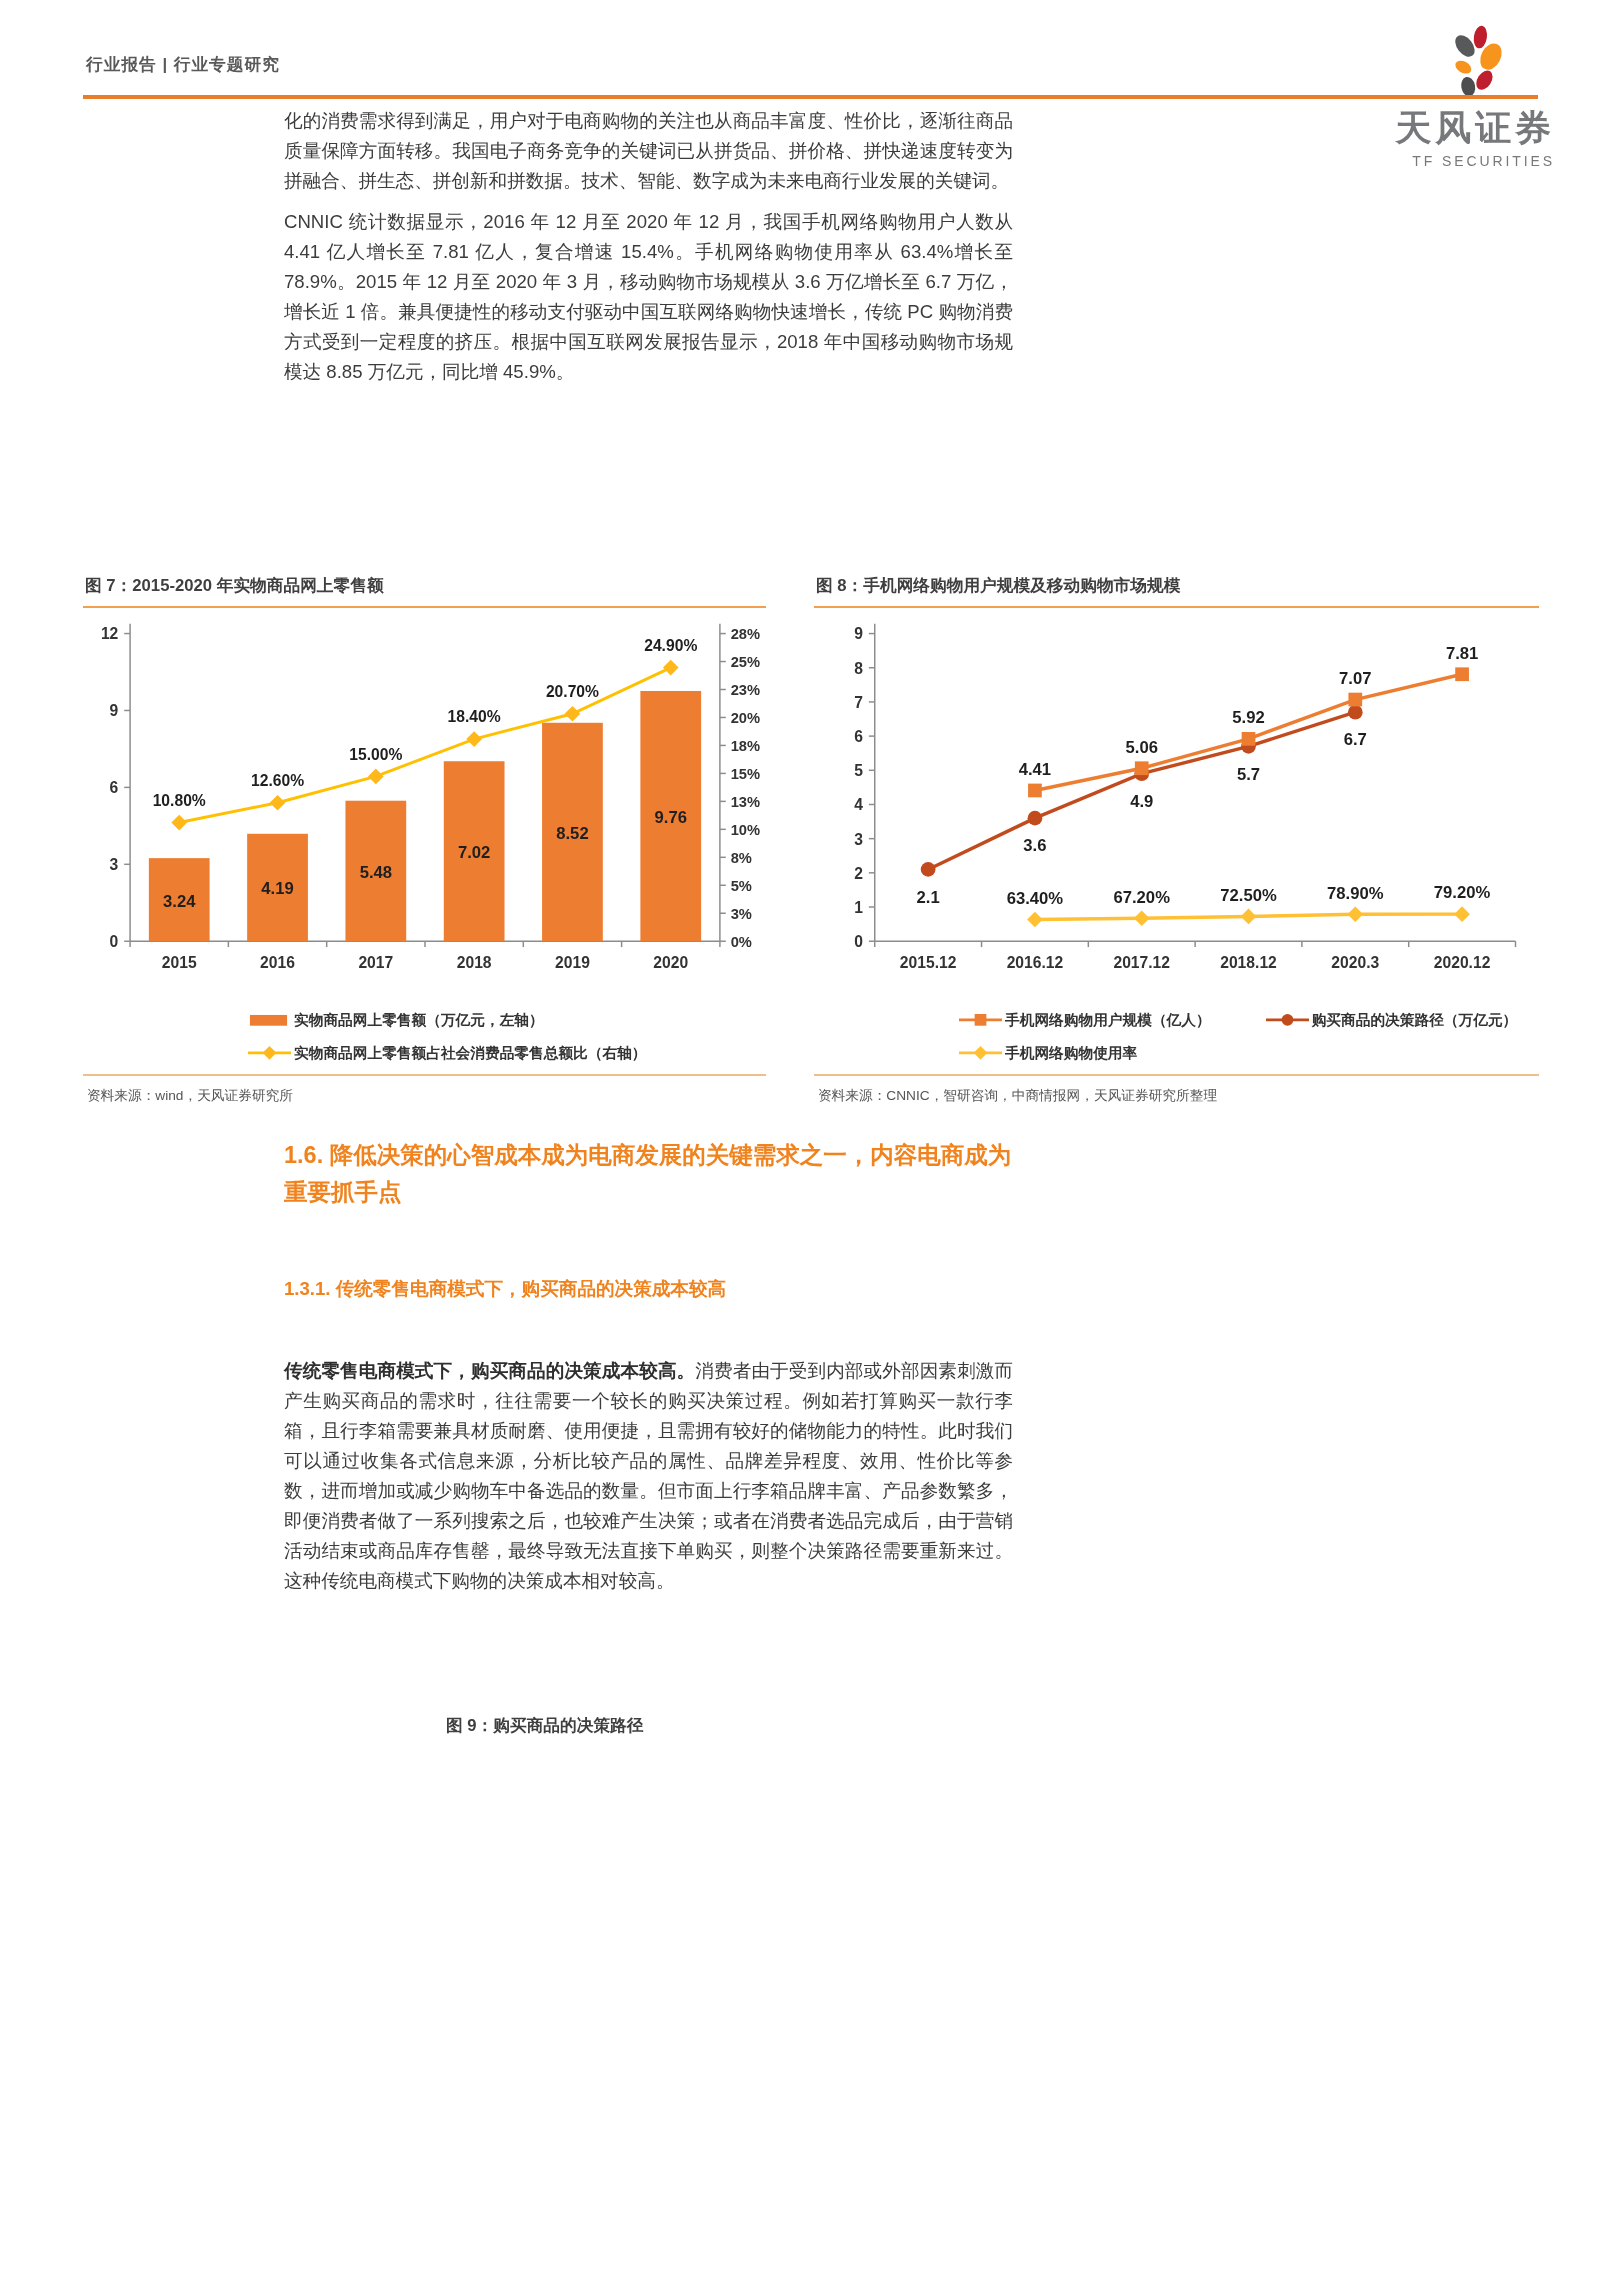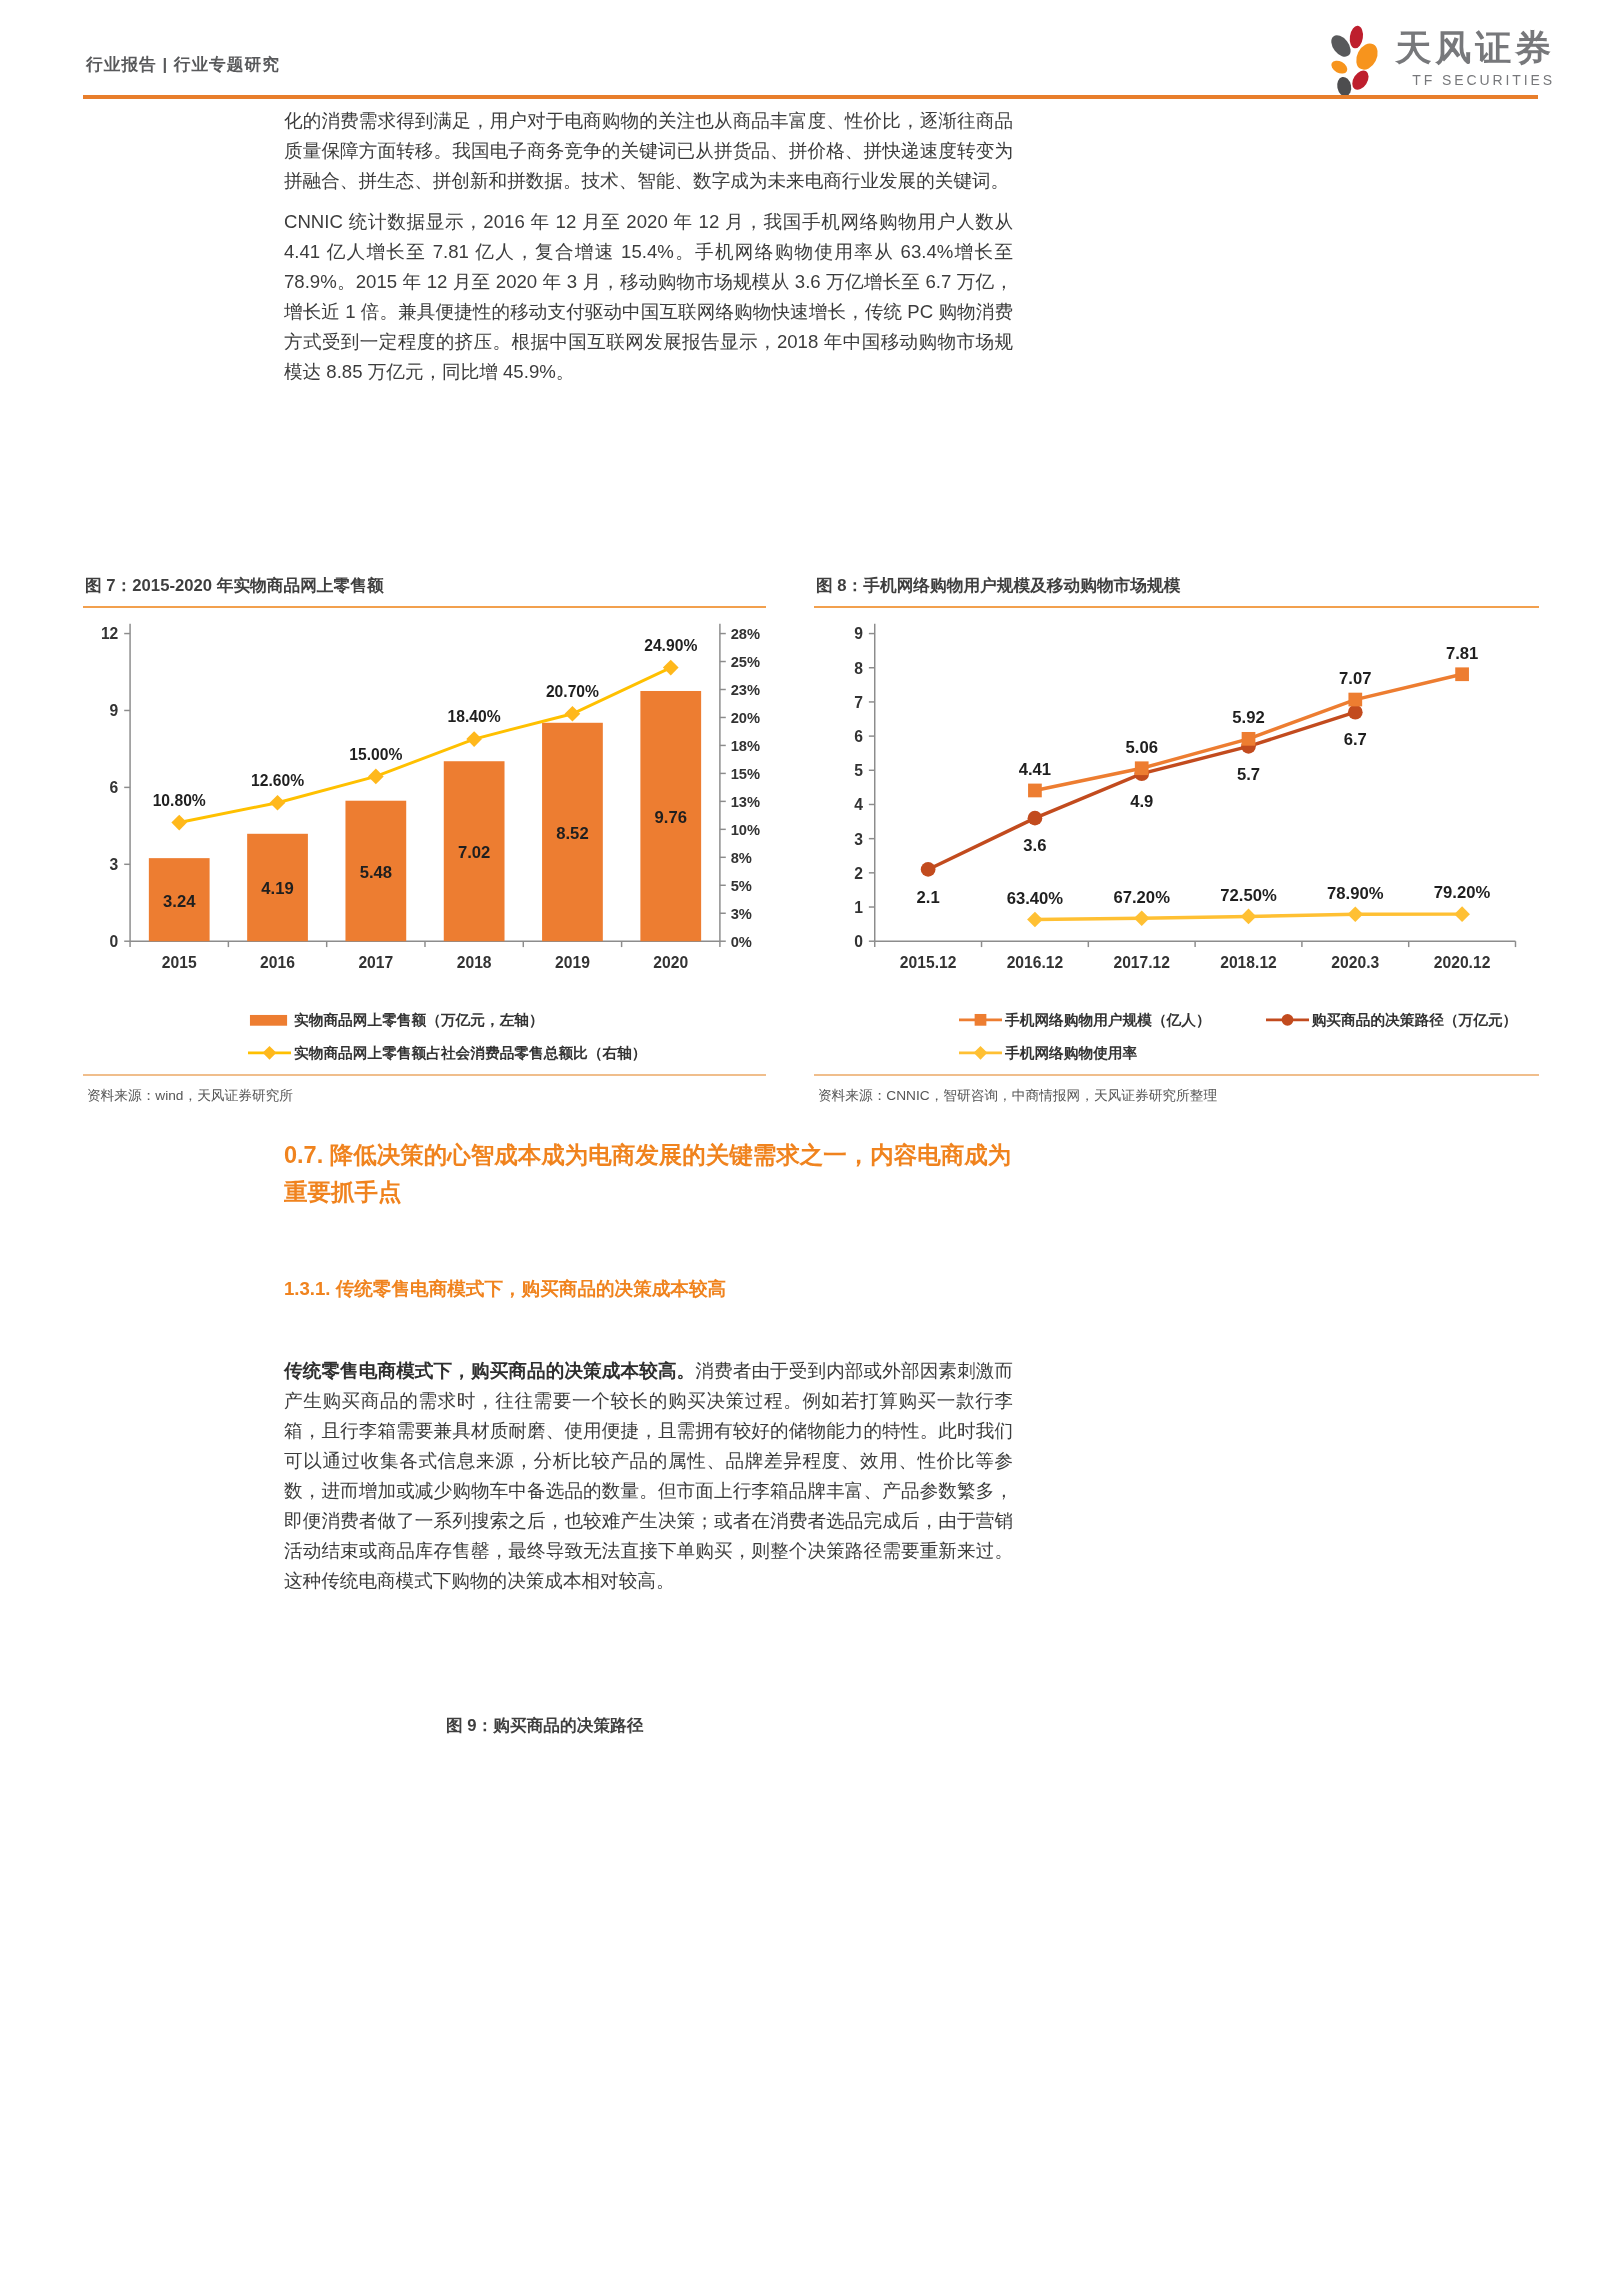--- a/index.html
+++ b/index.html
@@ -3,21 +3,21 @@
 <meta charset="utf-8">
 <style>
   html,body{margin:0;padding:0;background:#ffffff;}
   .page{position:relative;width:1620px;height:1804px;background:#ffffff;overflow:hidden;
         font-family:"Liberation Sans","DejaVu Sans",sans-serif;border-radius:27px;}
   .abs{position:absolute;}
 
   
   .header-left{left:86px;top:53px;font-size:16.7px;font-weight:700;color:#58595B;letter-spacing:1px;}
   .header-rule{left:83px;top:95px;width:1455px;height:3.9px;background:#E87E2B;}
-  .logo{top:19.6px;right:65px;display:flex;align-items:center;gap:11.8px;}
+  .logo{top:19.6px;right:65px;display:flex;align-items:center;gap:11.8px;flex-direction:column;}
   .logo-textwrap{display:flex;flex-direction:column;align-items:flex-end;}
   .logo-cn{font-size:36px;font-weight:700;color:#77787B;letter-spacing:3.9px;line-height:1.05;}
   .logo-en{font-size:14px;font-weight:400;color:#77787B;letter-spacing:2.9px;margin-top:6px;}
 
   
   .para{font-size:18.6px;line-height:30px;color:#3C3C3C;text-align:justify;}
   .p1{left:284px;top:106px;width:729px;}
   .p2{left:284px;top:207px;width:729px;}
 
   
@@ -273,21 +273,21 @@
               <polygon points="22,1 29,8 22,15 15,8" fill="#FFC033"></polygon>
             </svg>
             <span class="legend-label">手机网络购物使用率</span>
           </div>
         </div>
       </div>
     <div class="fig-src-rule"></div>
     <div class="fig-source">资料来源：CNNIC，智研咨询，中商情报网，天风证券研究所整理</div>
   </div>
 
-  <div class="abs h2">0.7. 降低决策的心智成本成为电商发展的关键需求之一，内容电商成为重要抓手点</div>
+  <div class="abs h2">1.6. 降低决策的心智成本成为电商发展的关键需求之一，内容电商成为重要抓手点</div>
   <div class="abs h3">1.3.1. 传统零售电商模式下，购买商品的决策成本较高</div>
 
   <div class="abs para p3">
     <span class="lead">传统零售电商模式下，购买商品的决策成本较高。</span><span>消费者由于受到内部或外部因素刺激而产生购买商品的需求时，往往需要一个较长的购买决策过程。例如若打算购买一款行李箱，且行李箱需要兼具材质耐磨、使用便捷，且需拥有较好的储物能力的特性。此时我们可以通过收集各式信息来源，分析比较产品的属性、品牌差异程度、效用、性价比等参数，进而增加或减少购物车中备选品的数量。但市面上行李箱品牌丰富、产品参数繁多，即便消费者做了一系列搜索之后，也较难产生决策；或者在消费者选品完成后，由于营销活动结束或商品库存售罄，最终导致无法直接下单购买，则整个决策路径需要重新来过。这种传统电商模式下购物的决策成本相对较高。</span>
   </div>
 
   <div class="abs fig9-caption">图 9：购买商品的决策路径</div>
 
   <div class="abs footer-rule"></div>
   <div class="abs disclaimer">请务必阅读正文之后的信息披露和免责申明</div>

